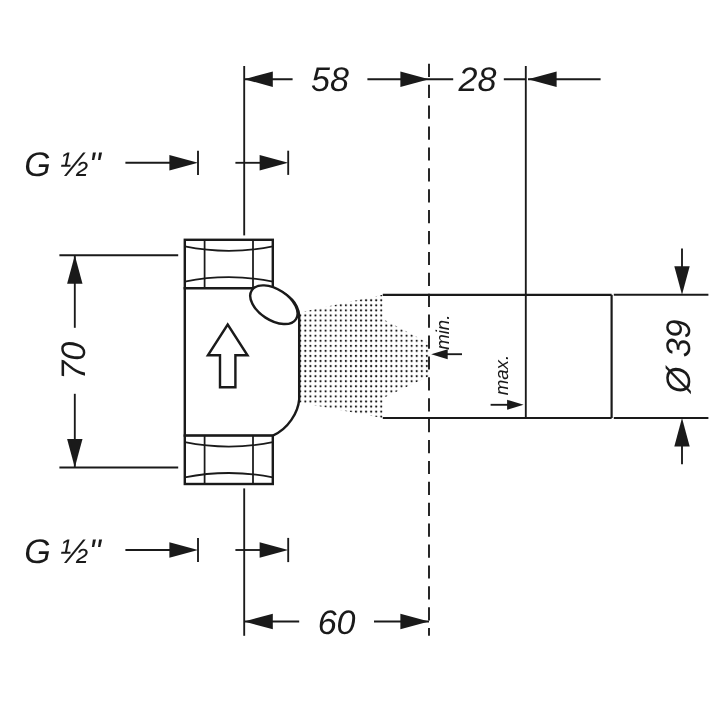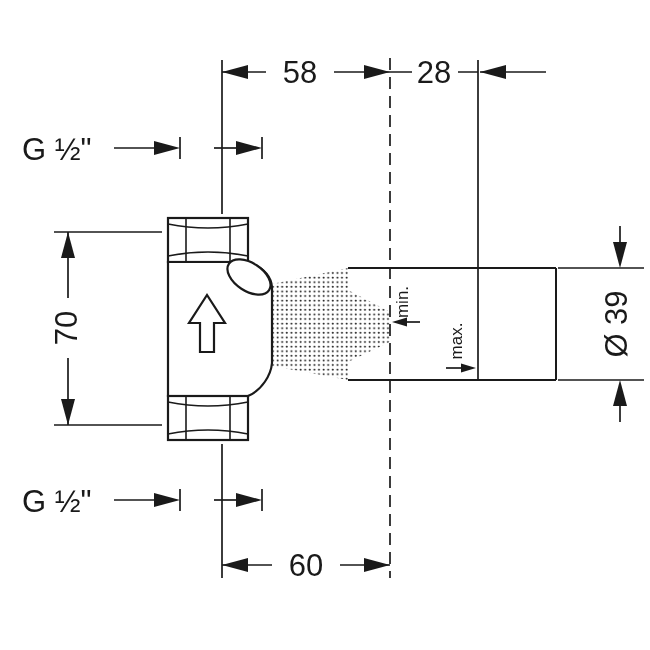--- a/index.html
+++ b/index.html
@@ -2,20 +2,21 @@
 <html><head>
 <meta charset="utf-8">
 <style>
   html, body { margin: 0; padding: 0; background: #ffffff; }
   .stage {
     width: 650px; height: 650px;
     background: #ffffff;
     font-family: "Liberation Sans", sans-serif;
     position: relative;
     overflow: hidden;
+    font-style: italic;
   }
   svg { display: block; color: #1a1a1a; }
   .ln    { stroke: currentColor; stroke-width: 2;   fill: none; stroke-linecap: butt; }
   .thin  { stroke: currentColor; stroke-width: 1.7; fill: none; }
   .dash  { stroke: currentColor; stroke-width: 1.7; fill: none; stroke-dasharray: 12 7; }
   .arr   { fill: currentColor; stroke: none; }
   .part  { fill: #ffffff; stroke: currentColor; stroke-width: 2.2; }
   .detail{ fill: none; stroke: currentColor; stroke-width: 1.6; }
   .dots  { fill: url(#dotpat); stroke: none; }
   .wbg   { fill: #ffffff; stroke: none; }

